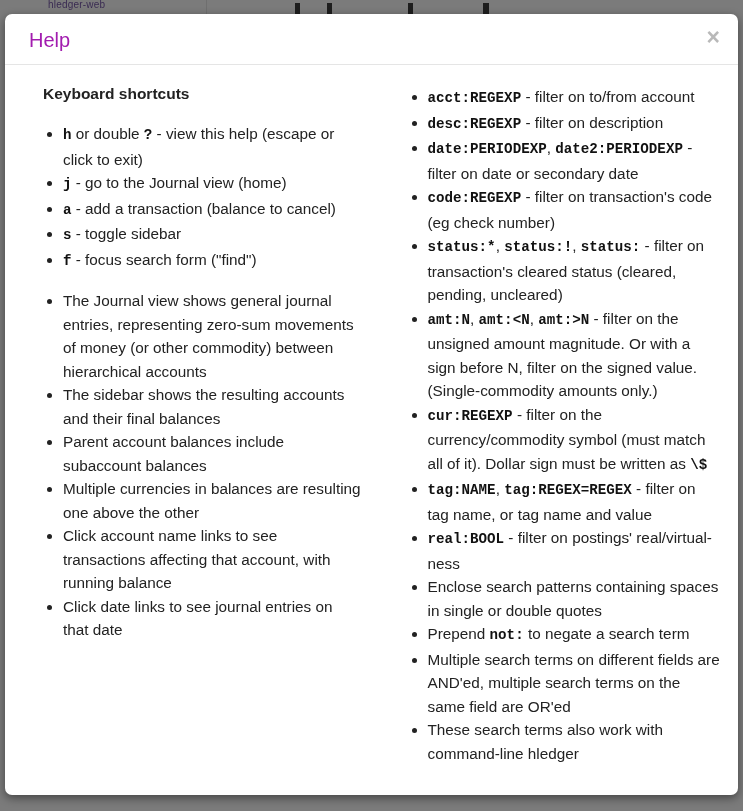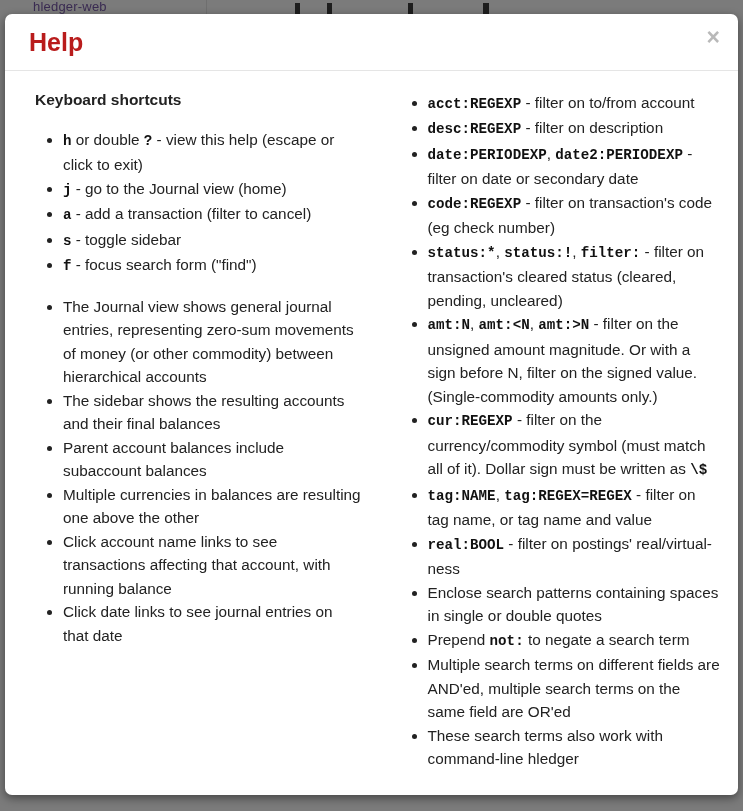--- a/index.html
+++ b/index.html
@@ -9,22 +9,22 @@
     background: #7b7b7b;
     font-family: "Liberation Sans", sans-serif;
     color: #333;
   }
   
   .backdrop {
     position: absolute; left: 0; top: 0; width: 743px; height: 811px;
     background: #7b7b7b;
   }
   .backdrop-brand {
-    position: absolute; left: 33px; top: -1px;
-    font-size: 13px; font-weight: 400;
+    position: absolute; left: 48px; top: -1px;
+    font-size: 10px; font-weight: 400;
     color: #3a2b52;
     letter-spacing: 0.2px;
   }
   .backdrop-vline {
     position: absolute; left: 206px; top: 0; width: 1px; height: 14px;
     background: #6f6f6f;
   }
   .frag { position: absolute; top: 3px; width: 5px; height: 11px; background: #1e1e1e; }
   .frag.f1 { left: 295px; }
   .frag.f2 { left: 327px; }
@@ -39,23 +39,23 @@
     border-radius: 7px;
     box-shadow: 0 3px 10px rgba(0,0,0,0.45);
     overflow: hidden;
   }
   .modal-header {
     position: relative;
     padding: 15px 20px 13px 24px;
     border-bottom: 1px solid #e5e5e5;
   }
   .modal-title {
-    font-size: 25px;
-    font-weight: 700;
-    color: #b91c1c;
+    font-size: 20px;
+    font-weight: 400;
+    color: #a21caf;
     line-height: 1.1;
   }
   .close-button {
     position: absolute; right: 18px; top: 12px;
     border: none; background: transparent;
     font-size: 23px; font-weight: 700;
     color: #b9b9b9;
     line-height: 1;
     cursor: pointer;
     font-family: "Liberation Sans", sans-serif;
@@ -65,21 +65,21 @@
     padding: 20px 14px 20px 22px;
   }
   .col { width: 50%; }
   .col-left  { padding-right: 14px; }
   .col-right { padding-left: 16px; padding-right: 4px; }
 
   .section-heading {
     font-size: 15.5px;
     font-weight: 700;
     color: #222;
-    margin: 0 0 19px 8px;
+    margin: 0 0 19px 16px;
   }
   .section-heading + ul { margin-top: 0; }
   ul.help-list {
     list-style: disc outside;
     padding-left: 36px;
     margin: 0 0 16px 0;
   }
   ul.help-list li {
     font-size: 15.3px;
     line-height: 23.5px;
@@ -109,40 +109,40 @@
   <div class="modal-header">
     <div class="modal-title">Help</div>
     <button class="close-button">×</button>
   </div>
   <div class="modal-body">
     <div class="col col-left">
         <div class="section-heading">Keyboard shortcuts</div>
         <ul class="help-list">
           <li><span class="code">h</span><span> or double </span><span class="code">?</span><span> - view this help (escape or click to exit)</span></li>
           <li><span class="code">j</span><span> - go to the Journal view (home)</span></li>
-          <li><span class="code">a</span><span> - add a transaction (filter to cancel)</span></li>
+          <li><span class="code">a</span><span> - add a transaction (balance to cancel)</span></li>
           <li><span class="code">s</span><span> - toggle sidebar</span></li>
           <li><span class="code">f</span><span> - focus search form ("find")</span></li>
         </ul>
         <ul class="help-list">
           <li><span>The Journal view shows general journal entries, representing zero-sum movements of money (or other commodity) between hierarchical accounts</span></li>
           <li><span>The sidebar shows the resulting accounts and their final balances</span></li>
           <li><span>Parent account balances include subaccount balances</span></li>
           <li><span>Multiple currencies in balances are resulting one above the other</span></li>
           <li><span>Click account name links to see transactions affecting that account, with running balance</span></li>
           <li><span>Click date links to see journal entries on that date</span></li>
         </ul>
       </div>
     <div class="col col-right">
         <ul class="help-list">
           <li><span class="code">acct:REGEXP</span><span> - filter on to/from account</span></li>
           <li><span class="code">desc:REGEXP</span><span> - filter on description</span></li>
           <li><span class="code">date:PERIODEXP</span><span>, </span><span class="code">date2:PERIODEXP</span><span> - filter on date or secondary date</span></li>
           <li><span class="code">code:REGEXP</span><span> - filter on transaction's code (eg check number)</span></li>
-          <li><span class="code">status:*</span><span>, </span><span class="code">status:!</span><span>, </span><span class="code">filter:</span><span> - filter on transaction's cleared status (cleared, pending, uncleared)</span></li>
+          <li><span class="code">status:*</span><span>, </span><span class="code">status:!</span><span>, </span><span class="code">status:</span><span> - filter on transaction's cleared status (cleared, pending, uncleared)</span></li>
           <li><span class="code">amt:N</span><span>, </span><span class="code">amt:&lt;N</span><span>, </span><span class="code">amt:&gt;N</span><span> - filter on the unsigned amount magnitude. Or with a sign before N, filter on the signed value. (Single-commodity amounts only.)</span></li>
           <li><span class="code">cur:REGEXP</span><span> - filter on the currency/commodity symbol (must match all of it). Dollar sign must be written as </span><span class="code">\$</span></li>
           <li><span class="code">tag:NAME</span><span>, </span><span class="code">tag:REGEX=REGEX</span><span> - filter on tag name, or tag name and value</span></li>
           <li><span class="code">real:BOOL</span><span> - filter on postings' real/virtual-ness</span></li>
           <li><span>Enclose search patterns containing spaces in single or double quotes</span></li>
           <li><span>Prepend </span><span class="code">not:</span><span> to negate a search term</span></li>
           <li><span>Multiple search terms on different fields are AND'ed, multiple search terms on the same field are OR'ed</span></li>
           <li><span>These search terms also work with command-line hledger</span></li>
         </ul>
       </div>

